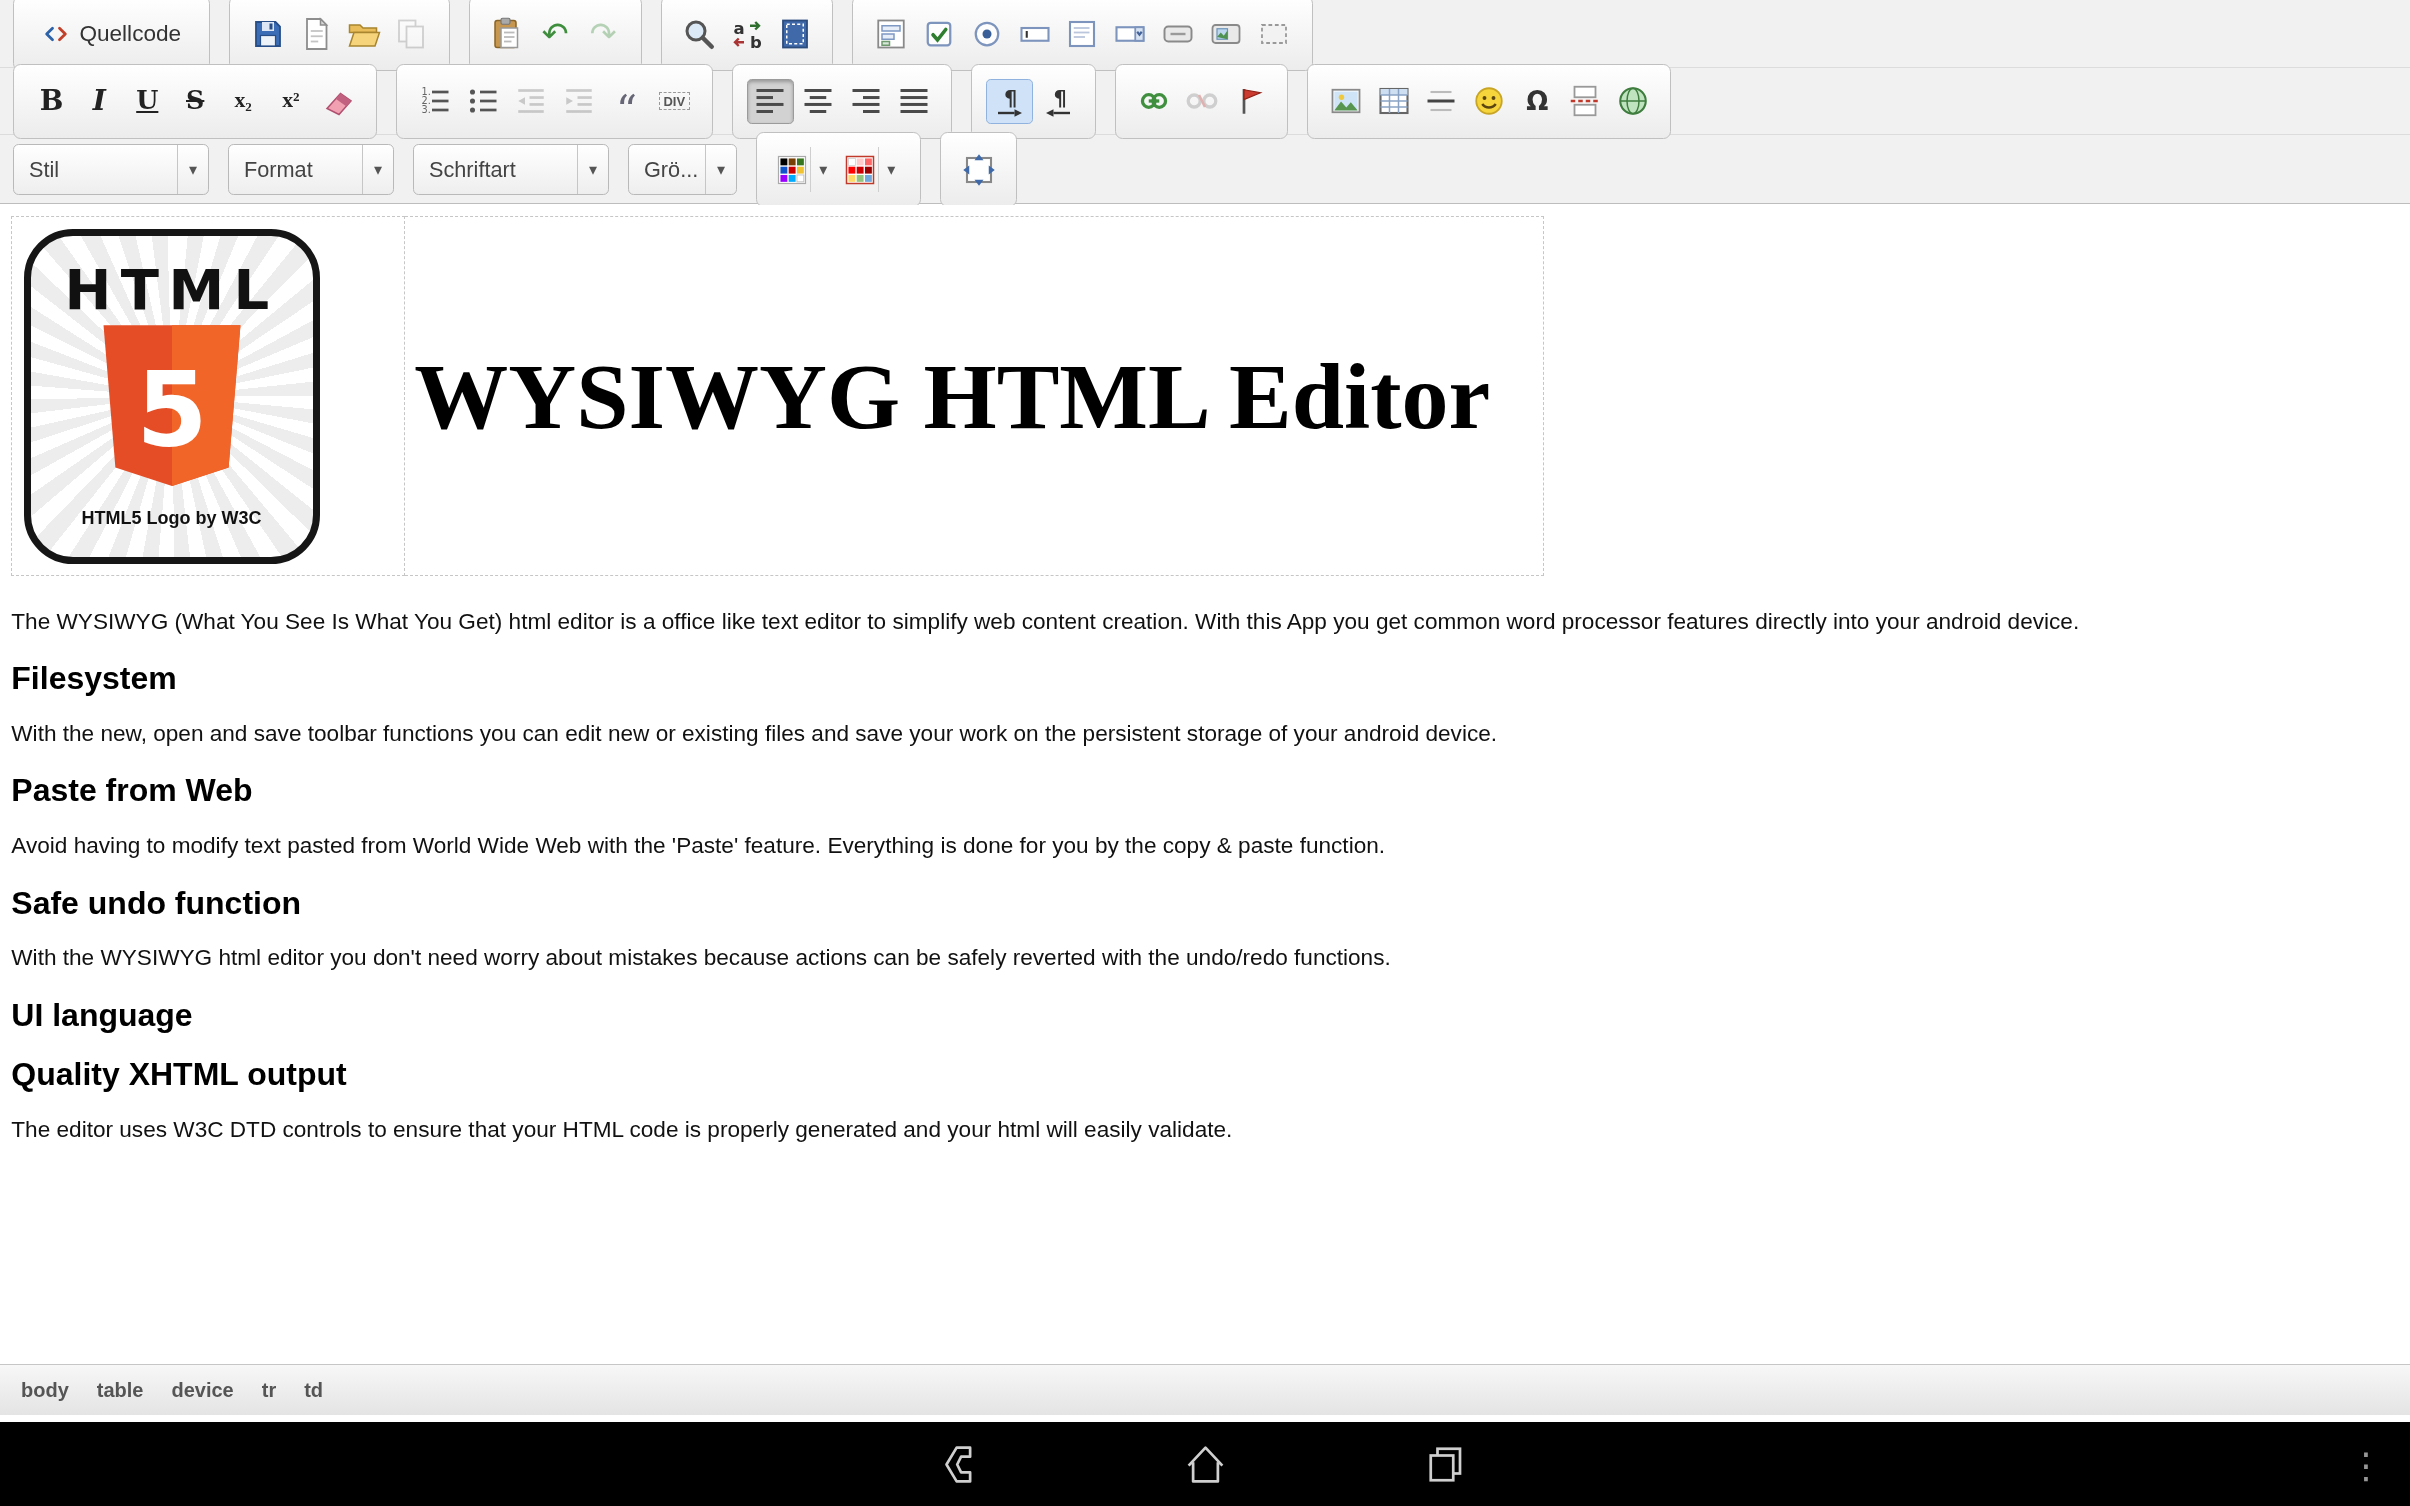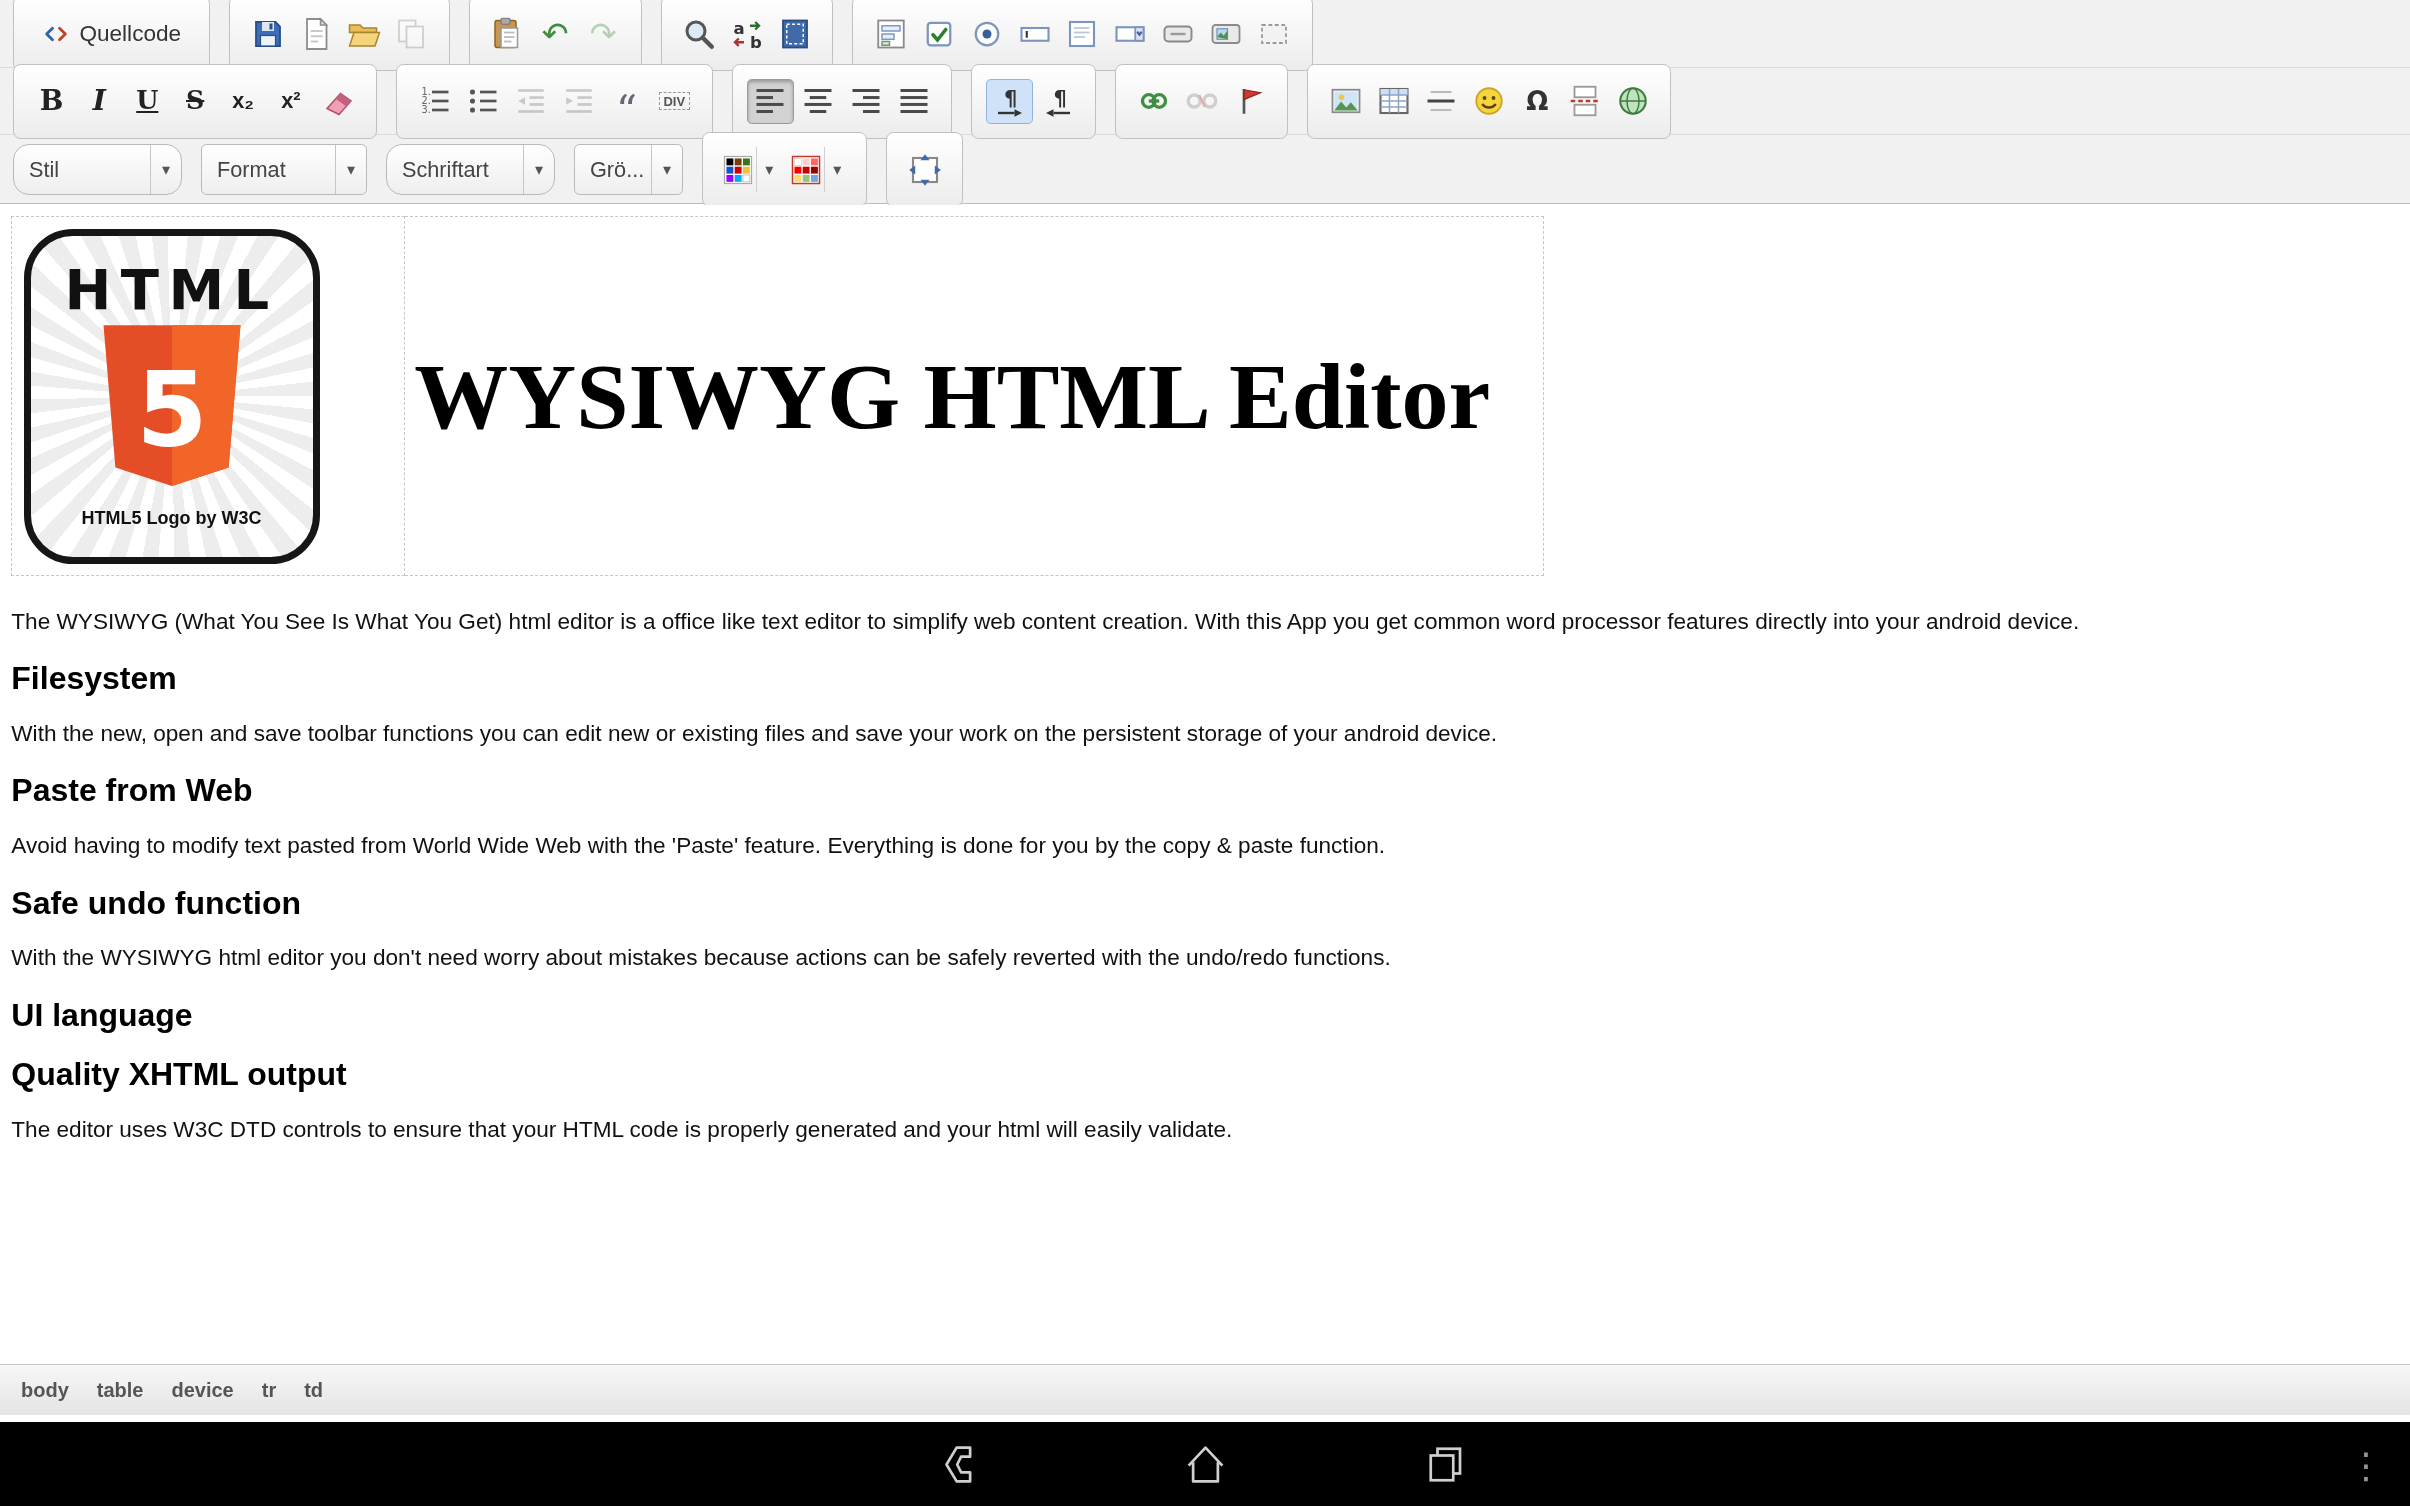--- a/index.html
+++ b/index.html
@@ -23,34 +23,34 @@
   .srclbl{font-size:22.6px;color:#333;}
   .disabled{opacity:.35;}
   .pressed{background:#d2d2d2;border-color:#9b9b9b;box-shadow:inset 0 1.9px 3.8px rgba(0,0,0,.28);}
   .activeb{background:#cfe2f8;border-color:#8fb2de;}
 
   .g{line-height:1;}
   .gB{font-family:"DejaVu Serif","Liberation Serif",serif;font-weight:bold;font-size:28px;color:#222;}
   .gI{font-family:"DejaVu Serif","Liberation Serif",serif;font-style:italic;font-weight:bold;font-size:28px;color:#222;}
   .gU{font-family:"DejaVu Serif","Liberation Serif",serif;font-weight:bold;font-size:25.4px;color:#222;text-decoration:underline;}
   .gS{font-family:"DejaVu Serif","Liberation Serif",serif;font-weight:bold;font-size:25.4px;color:#222;text-decoration:line-through;}
-  .gsub,.gsup{font-family:Liberation Sans, sans-serif;font-weight:bold;font-size:21.7px;color:#222;}
+  .gsub,.gsup{font-family:Liberation Serif, serif;font-weight:bold;font-size:21.7px;color:#222;}
   .garr{font-size:32px;color:#3e8e3e;font-family:"DejaVu Sans",sans-serif;}
   .gq{font-family:"DejaVu Serif",serif;font-size:41px;color:#667;transform:translateY(8.5px);}
   .gdiv{font-size:13px;font-weight:bold;color:#555;border:0.9px dashed #999;padding:1.9px 3.8px;line-height:1;}
   .gom{font-size:26px;font-weight:bold;color:#333;font-family:"DejaVu Sans",sans-serif;}
   .gdd{font-size:16px;color:#555;font-family:"DejaVu Sans",sans-serif;}
   .gdots{font-size:36px;color:#969696;font-family:"DejaVu Sans",sans-serif;}
 
   .dd{display:inline-flex;align-items:center;height:51px;background:linear-gradient(#ffffff,#eeeeee);
       border:0.9px solid #b9b9b9;border-radius:5.6px;box-sizing:border-box;cursor:pointer;}
   .dd .lbl{flex:1;text-align:left;padding:0 15px;font-size:21.7px;color:#444;white-space:nowrap;overflow:hidden;}
   .dd .arr{width:30px;text-align:center;border-left:0.9px solid #c6c6c6;align-self:stretch;
            display:flex;align-items:center;justify-content:center;}
-  .w180{width:169px;border-radius:16px;} .w176{width:166px;gap:45px;} .w116{width:109px;}
+  .w180{width:196px;} .w176{width:166px;gap:45px;} .w116{width:109px;}
   .split{display:inline-flex;align-items:center;}
   .split .arr2{width:24.5px;height:45px;display:inline-flex;align-items:center;justify-content:center;
                border-left:0.9px solid #cfcfcf;}
 
   
   .editor{position:absolute;top:205px;left:0;right:0;bottom:141px;background:#fff;
           padding:11.3px 11.3px 0 11.3px;overflow:hidden;color:#111;}
   .etab{border-collapse:collapse;width:1533px;}
   .etab td{border:0.9px dashed #c6c6c6;vertical-align:middle;}
   .c1{width:369px;padding:11.3px;}

